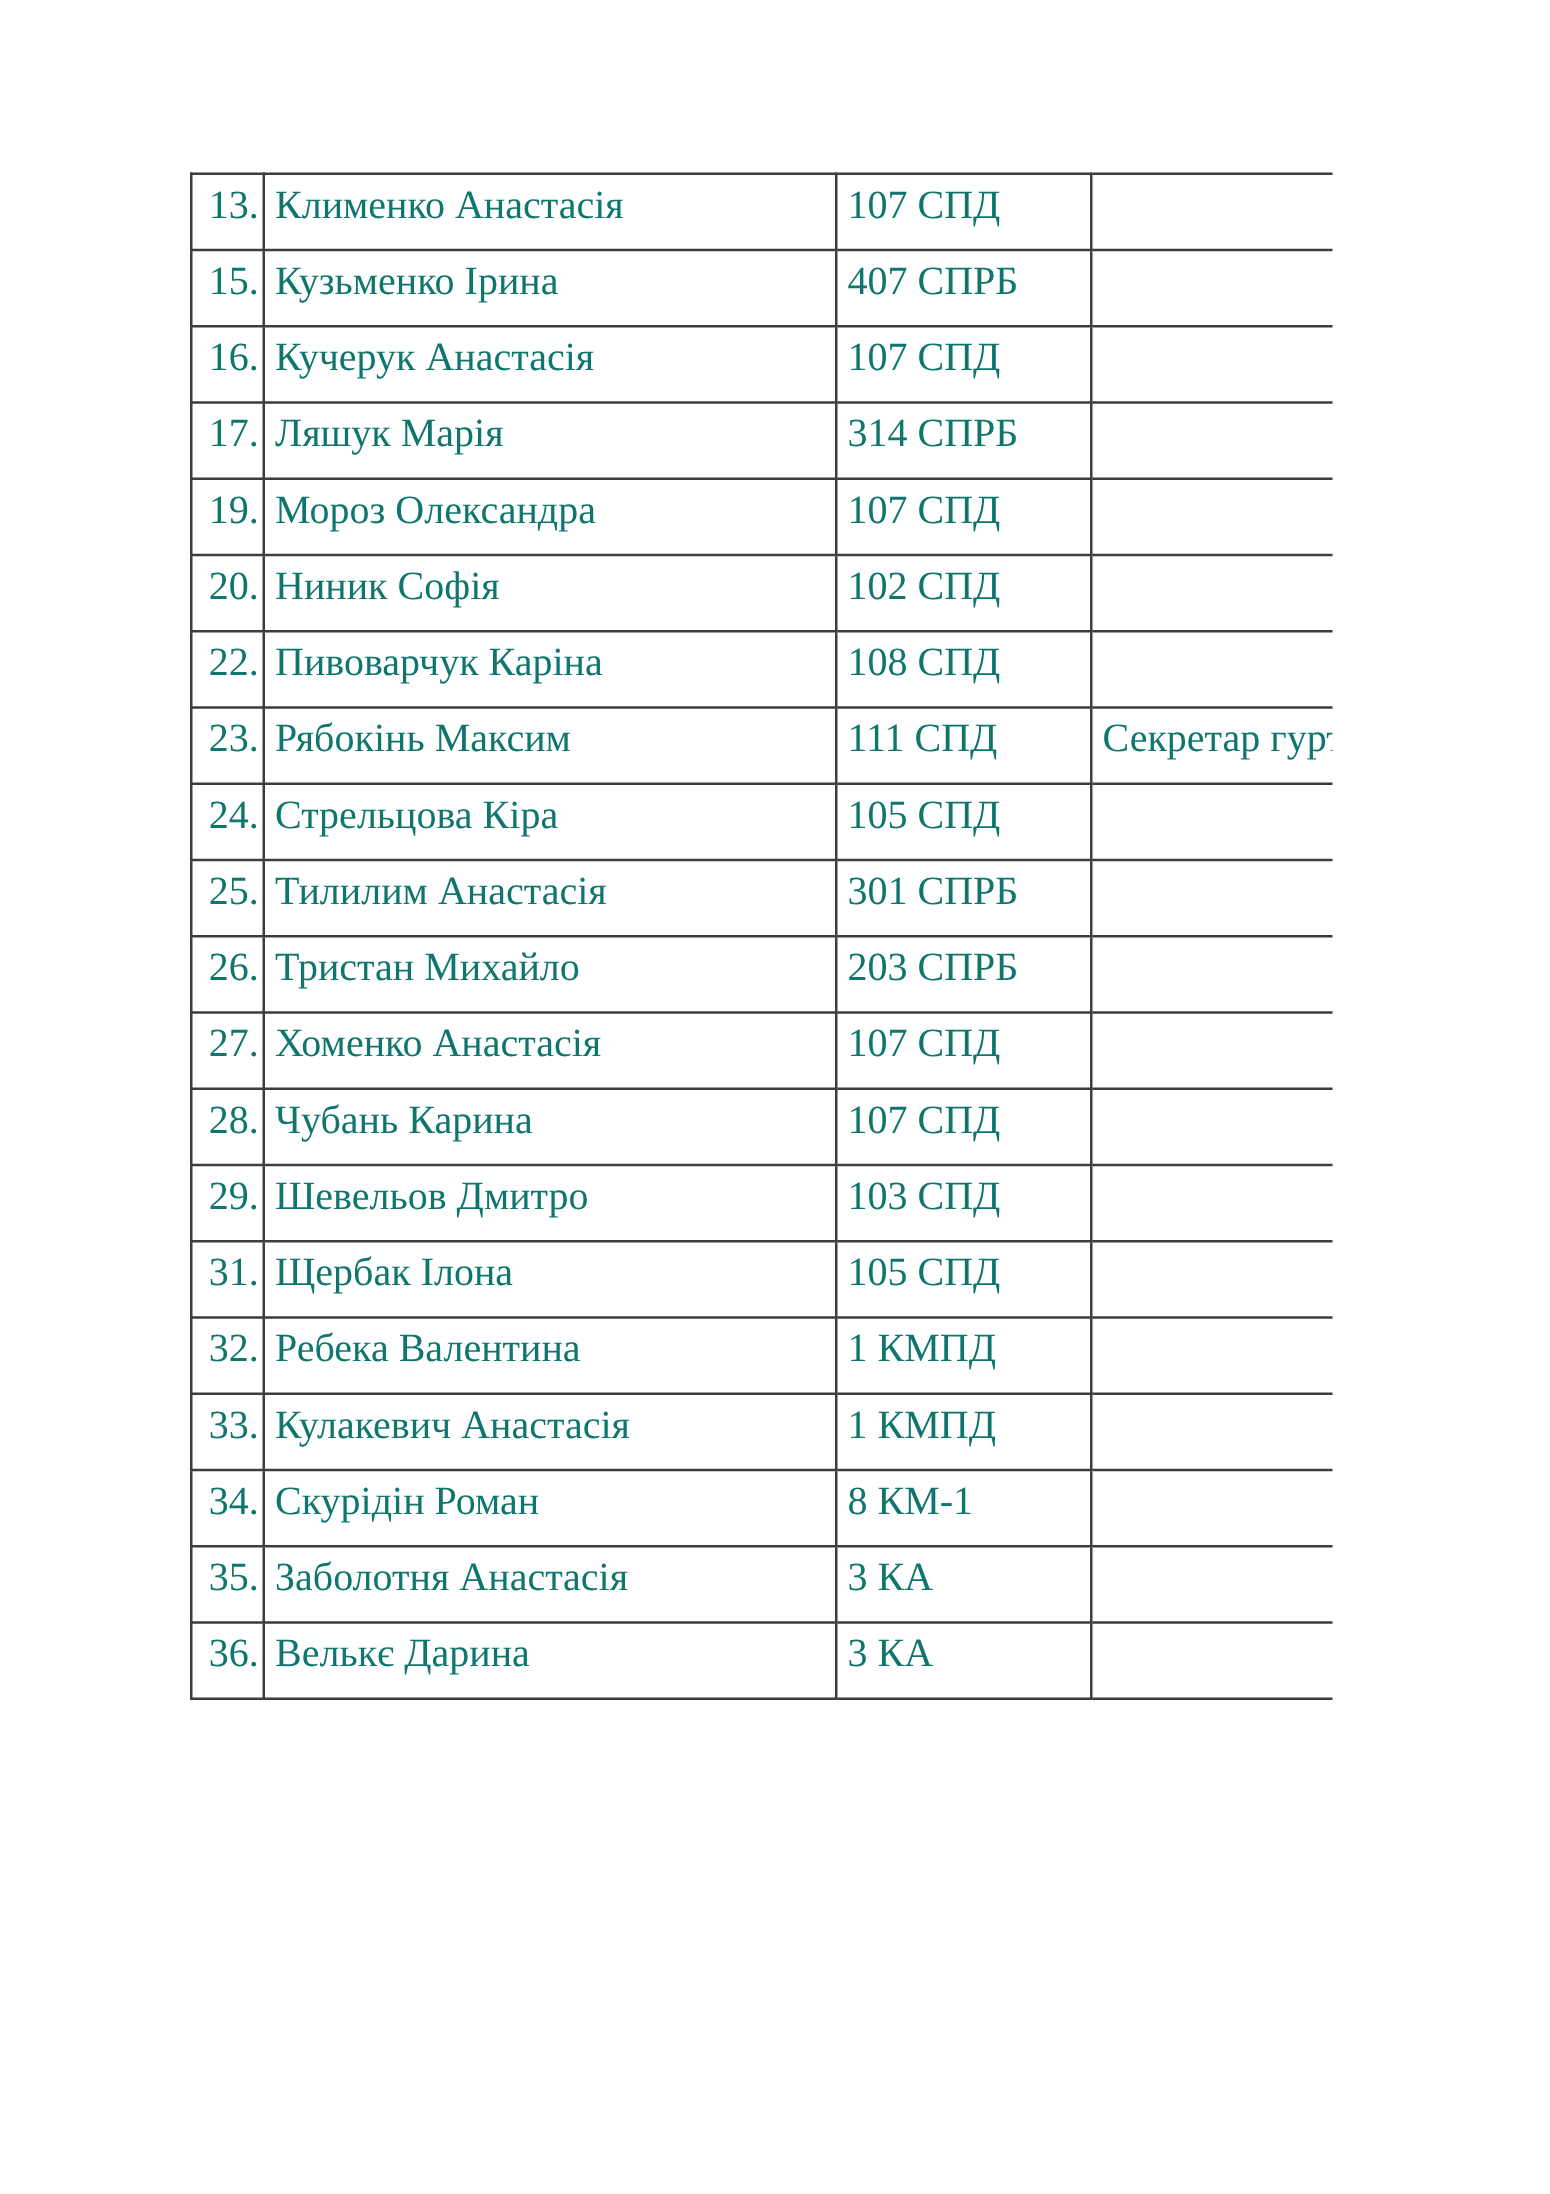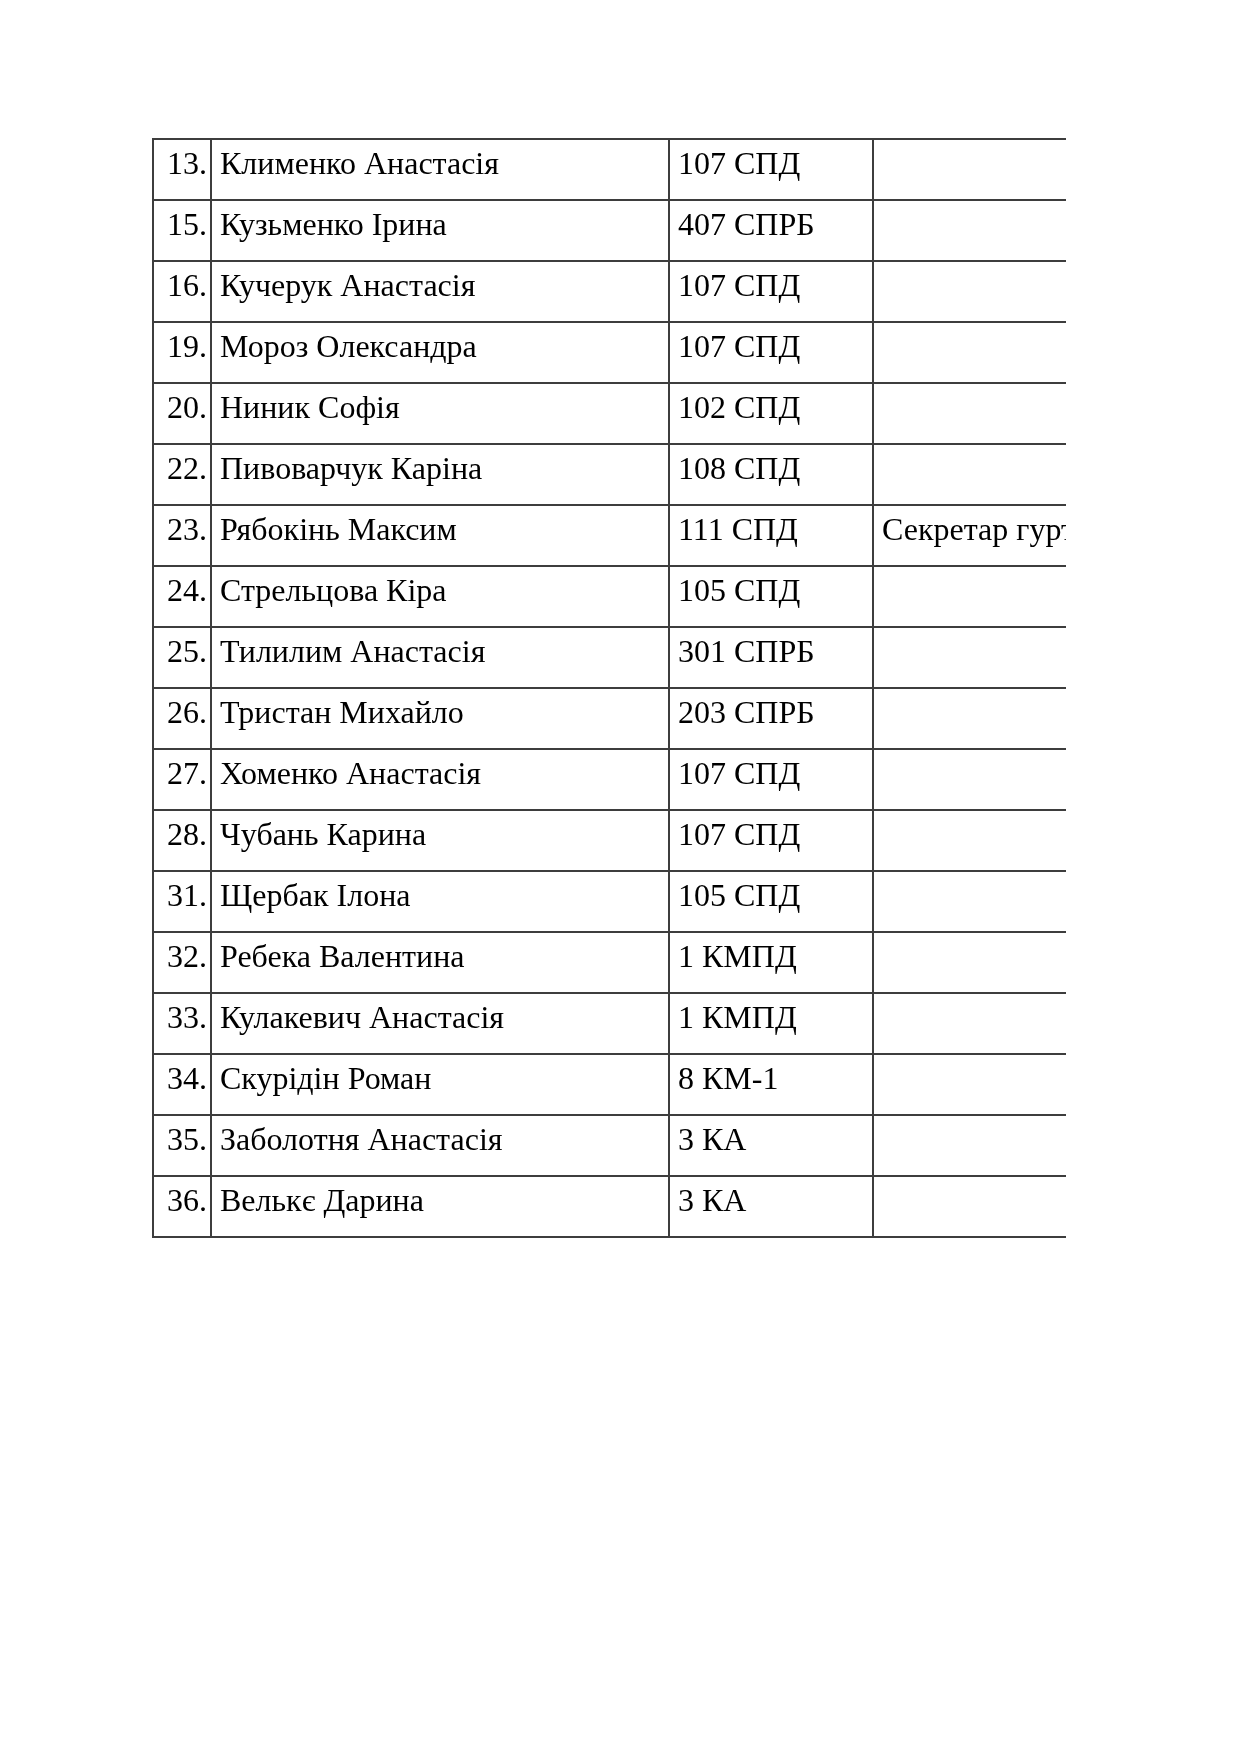--- a/index.html
+++ b/index.html
@@ -6,21 +6,21 @@
     margin: 0;
     padding: 0;
     background: #ffffff;
   }
   .page {
     position: relative;
     width: 1066px;
     height: 1755px;
     background: #ffffff;
     font-family: "Liberation Serif", serif;
-    color: #000000;
+    color: #0f766e;
     overflow: hidden;
   }
   table.roster {
     position: absolute;
     left: 152px;
     top: 138px;
     width: 1018px;
     border-collapse: collapse;
     table-layout: fixed;
   }
@@ -68,20 +68,26 @@
           <td class="cell-group">407 СПРБ</td>
           <td class="cell-role"></td>
         </tr>
         <tr>
           <td class="cell-num">16.</td>
           <td class="cell-name">Кучерук Анастасія</td>
           <td class="cell-group">107 СПД</td>
           <td class="cell-role"></td>
         </tr>
         <tr>
+          <td class="cell-num">17.</td>
+          <td class="cell-name">Ляшук Марія</td>
+          <td class="cell-group">314 СПРБ</td>
+          <td class="cell-role"></td>
+        </tr>
+        <tr>
           <td class="cell-num">19.</td>
           <td class="cell-name">Мороз Олександра</td>
           <td class="cell-group">107 СПД</td>
           <td class="cell-role"></td>
         </tr>
         <tr>
           <td class="cell-num">20.</td>
           <td class="cell-name">Ниник Софія</td>
           <td class="cell-group">102 СПД</td>
           <td class="cell-role"></td>
@@ -122,20 +128,26 @@
           <td class="cell-group">107 СПД</td>
           <td class="cell-role"></td>
         </tr>
         <tr>
           <td class="cell-num">28.</td>
           <td class="cell-name">Чубань Карина</td>
           <td class="cell-group">107 СПД</td>
           <td class="cell-role"></td>
         </tr>
         <tr>
+          <td class="cell-num">29.</td>
+          <td class="cell-name">Шевельов Дмитро</td>
+          <td class="cell-group">103 СПД</td>
+          <td class="cell-role"></td>
+        </tr>
+        <tr>
           <td class="cell-num">31.</td>
           <td class="cell-name">Щербак Ілона</td>
           <td class="cell-group">105 СПД</td>
           <td class="cell-role"></td>
         </tr>
         <tr>
           <td class="cell-num">32.</td>
           <td class="cell-name">Ребека Валентина</td>
           <td class="cell-group">1 КМПД</td>
           <td class="cell-role"></td>

